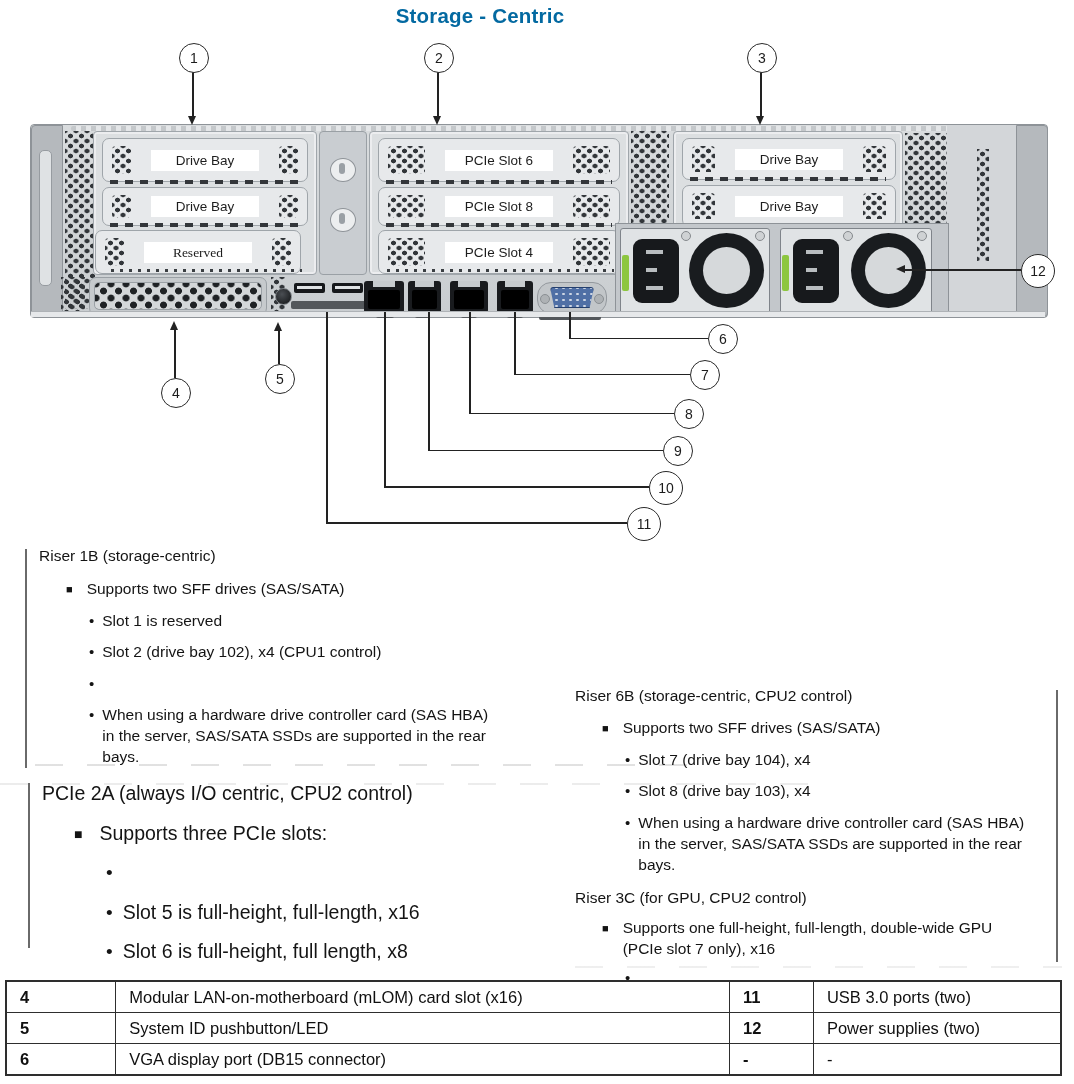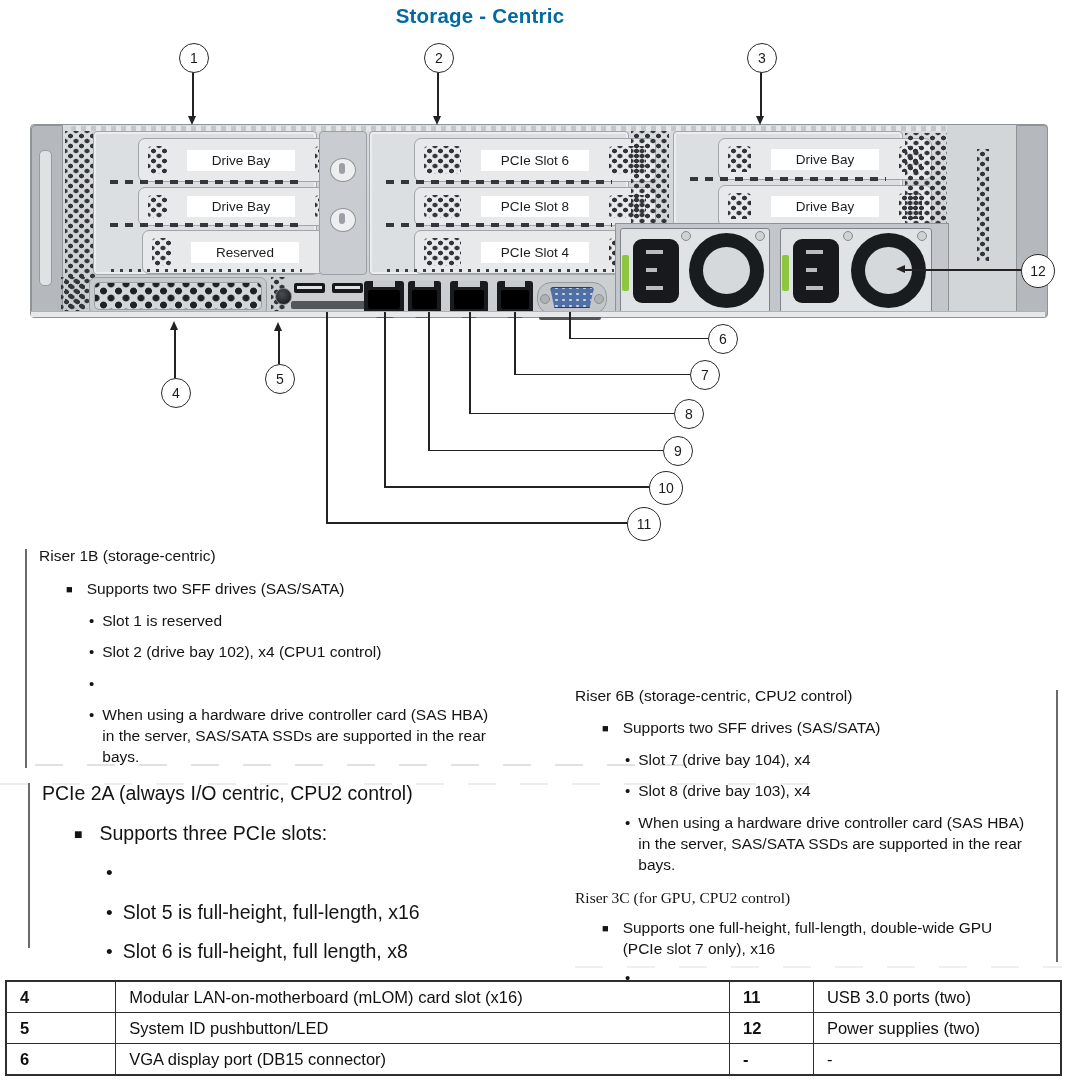--- a/index.html
+++ b/index.html
@@ -20,21 +20,21 @@
   .ear.r{left:985px;border-radius:0 4px 4px 0;}
   .handle{position:absolute;left:7px;top:24px;width:11px;height:134px;background:#dfe2e4;
           border:1px solid #969ba0;border-radius:5px;}
   .vent{background-image:radial-gradient(circle,#32363a 2.1px,rgba(0,0,0,0) 2.7px),
                           radial-gradient(circle,#32363a 2.1px,rgba(0,0,0,0) 2.7px);
         background-size:11px 10px;background-position:0 0,5.5px 5px;}
   .ventp{position:absolute;}
   .riser{position:absolute;background:#dcdfe1;border:1px solid #a0a6ab;border-radius:4px;
          box-shadow:inset 0 0 0 2px #ecedef;}
   .slot{position:absolute;background:#e7e9eb;border:1px solid #9fa5aa;border-radius:7px;
-        display:flex;align-items:center;padding:3px 9px;gap:20px;margin-left:36px;}
+        display:flex;align-items:center;padding:3px 9px;gap:20px;}
   .slot .vf{flex:1;height:76%;border-radius:4px;}
   .lbl{background:#fff;min-width:98px;text-align:center;height:21px;line-height:21px;
        font-size:13.5px;color:#1d1d1d;white-space:nowrap;padding:0 5px;}
   .dash{position:absolute;height:4px;
         background-image:repeating-linear-gradient(90deg,#33363a 0 8px,rgba(0,0,0,0) 8px 15px);}
   .dotsrow{position:absolute;height:5px;
         background-image:radial-gradient(circle,#3a3e42 1.6px,rgba(0,0,0,0) 2px);background-size:9px 5px;}
   .latchcol{position:absolute;left:288px;top:6px;width:46px;height:142px;background:#c9cdd1;
             border:1px solid #9aa0a5;border-radius:4px;}
   .knob{position:absolute;left:10px;width:24px;height:22px;background:#eceeef;
@@ -138,21 +138,21 @@
         <div class="lbl">Drive Bay</div>
         <div class="vf vent"></div>
       </div>
       <div class="dash" style="left:16px;top:48px;width:190px;"></div>
       <div class="slot" style="left:8px;top:55px;width:186px;height:31px;">
         <div class="vf vent"></div>
         <div class="lbl">Drive Bay</div>
         <div class="vf vent"></div>
       </div>
       <div class="dash" style="left:16px;top:91px;width:190px;"></div>
-      <div class="slot" style="left:12px;top:98px;width:186px;height:36px;">
+      <div class="slot" style="left:1px;top:98px;width:186px;height:36px;font-family:Liberation Serif, serif;">
         <div class="vf vent"></div>
         <div class="lbl">Reserved</div>
         <div class="vf vent"></div>
       </div>
       <div class="dotsrow" style="left:14px;top:136px;width:194px;"></div>
     </div>
 
     <div class="latchcol">
       <div class="knob" style="top:26px;"></div>
       <div class="knob" style="top:76px;"></div>
@@ -363,21 +363,21 @@
       <span>Slot 7 (drive bay 104), x4</span>
     </div>
     <div class="brow ml2">
       <span class="dt">•</span>
       <span>Slot 8 (drive bay 103), x4</span>
     </div>
     <div class="brow ml2">
       <span class="dt">•</span>
       <span class="w385">When using a hardware drive controller card (SAS HBA) in the server, SAS/SATA SSDs are supported in the rear bays.</span>
     </div>
-    <div class="heading" style="margin:13px 0 0 0;font-family:Liberation Serif, serif;">Riser 3C (for GPU, CPU2 control)</div>
+    <div class="heading" style="margin:13px 0 0 0;">Riser 3C (for GPU, CPU2 control)</div>
     <div class="brow ml1" style="margin-top:9px;">
       <span class="sq">■</span>
       <span class="w410">Supports one full-height, full-length, double-wide GPU (PCIe slot 7 only), x16</span>
     </div>
     <div class="brow ml2" style="margin-top:8px;">
       <span class="dt">•</span>
     </div>
   </div>
   <div class="faint" style="left:575px;top:966px;width:487px;opacity:.3;"></div>
 

